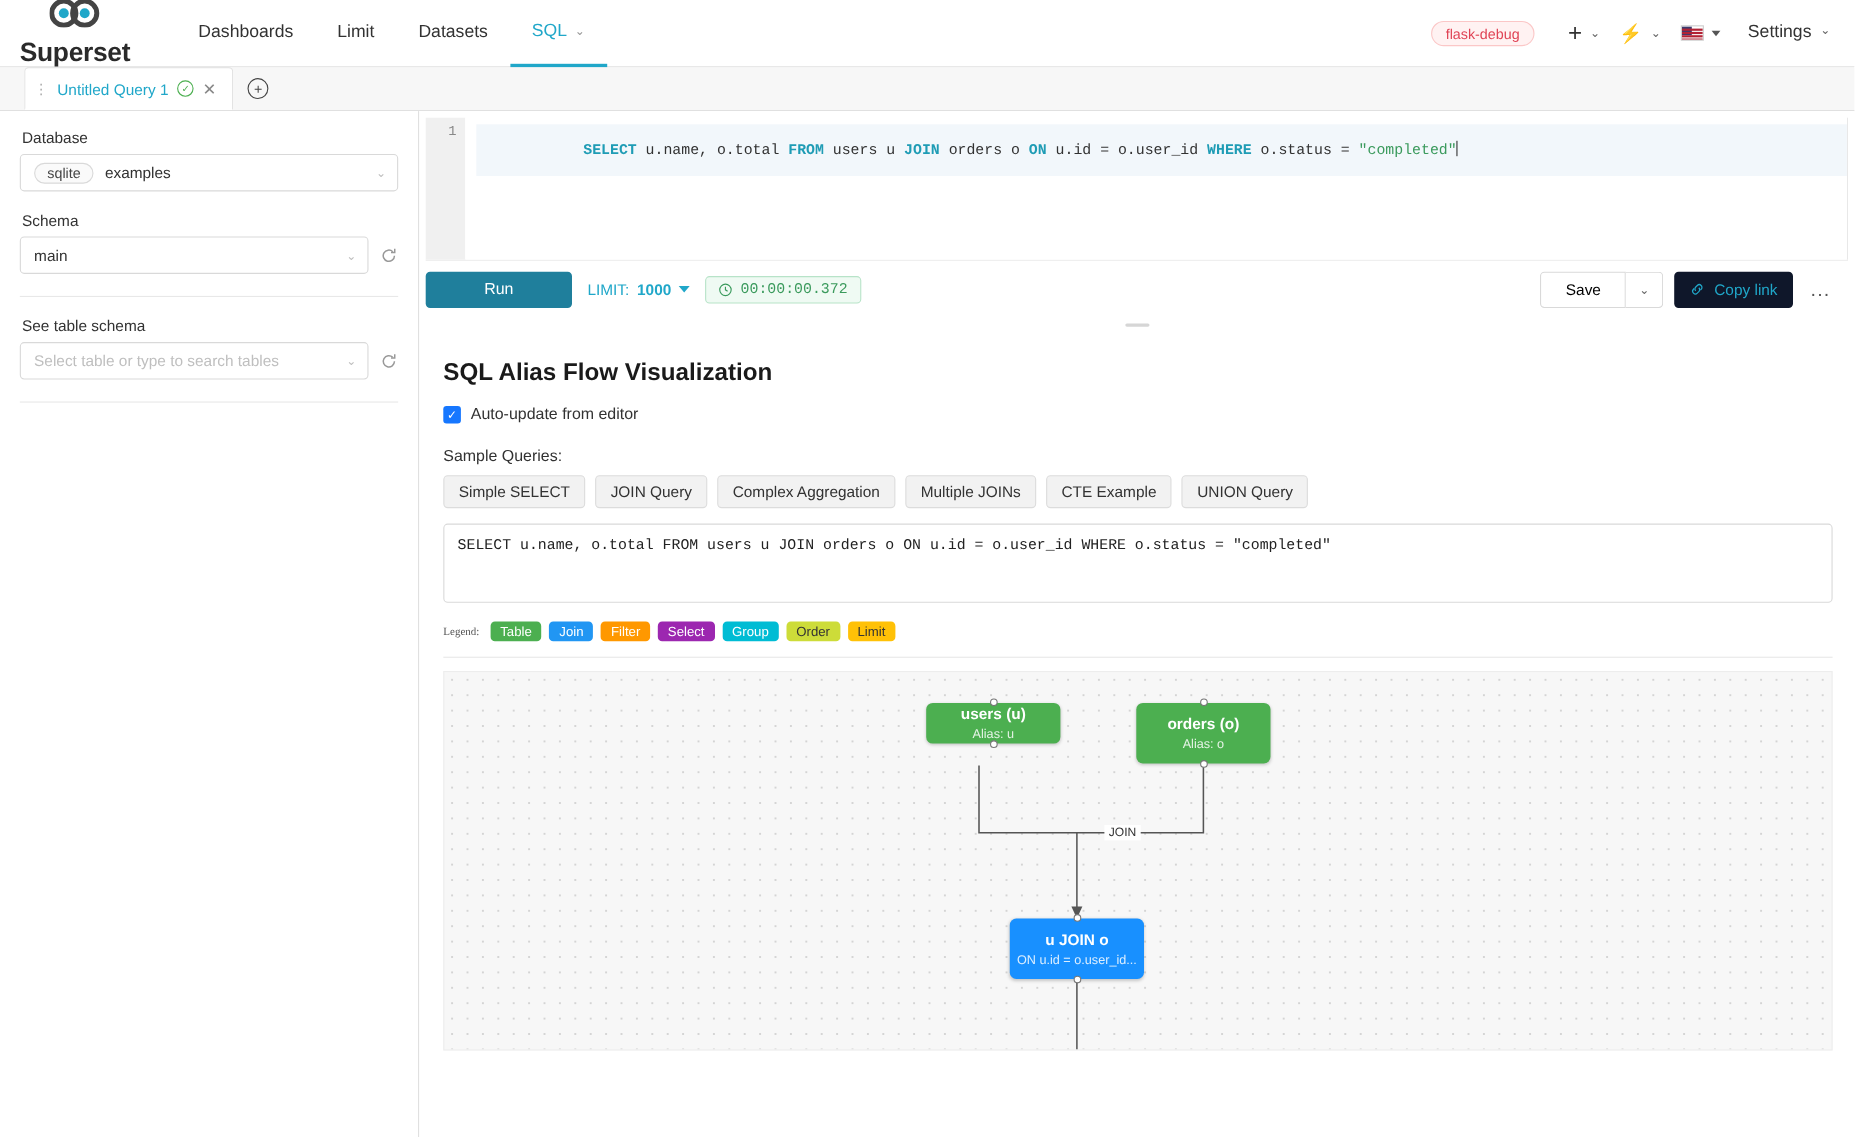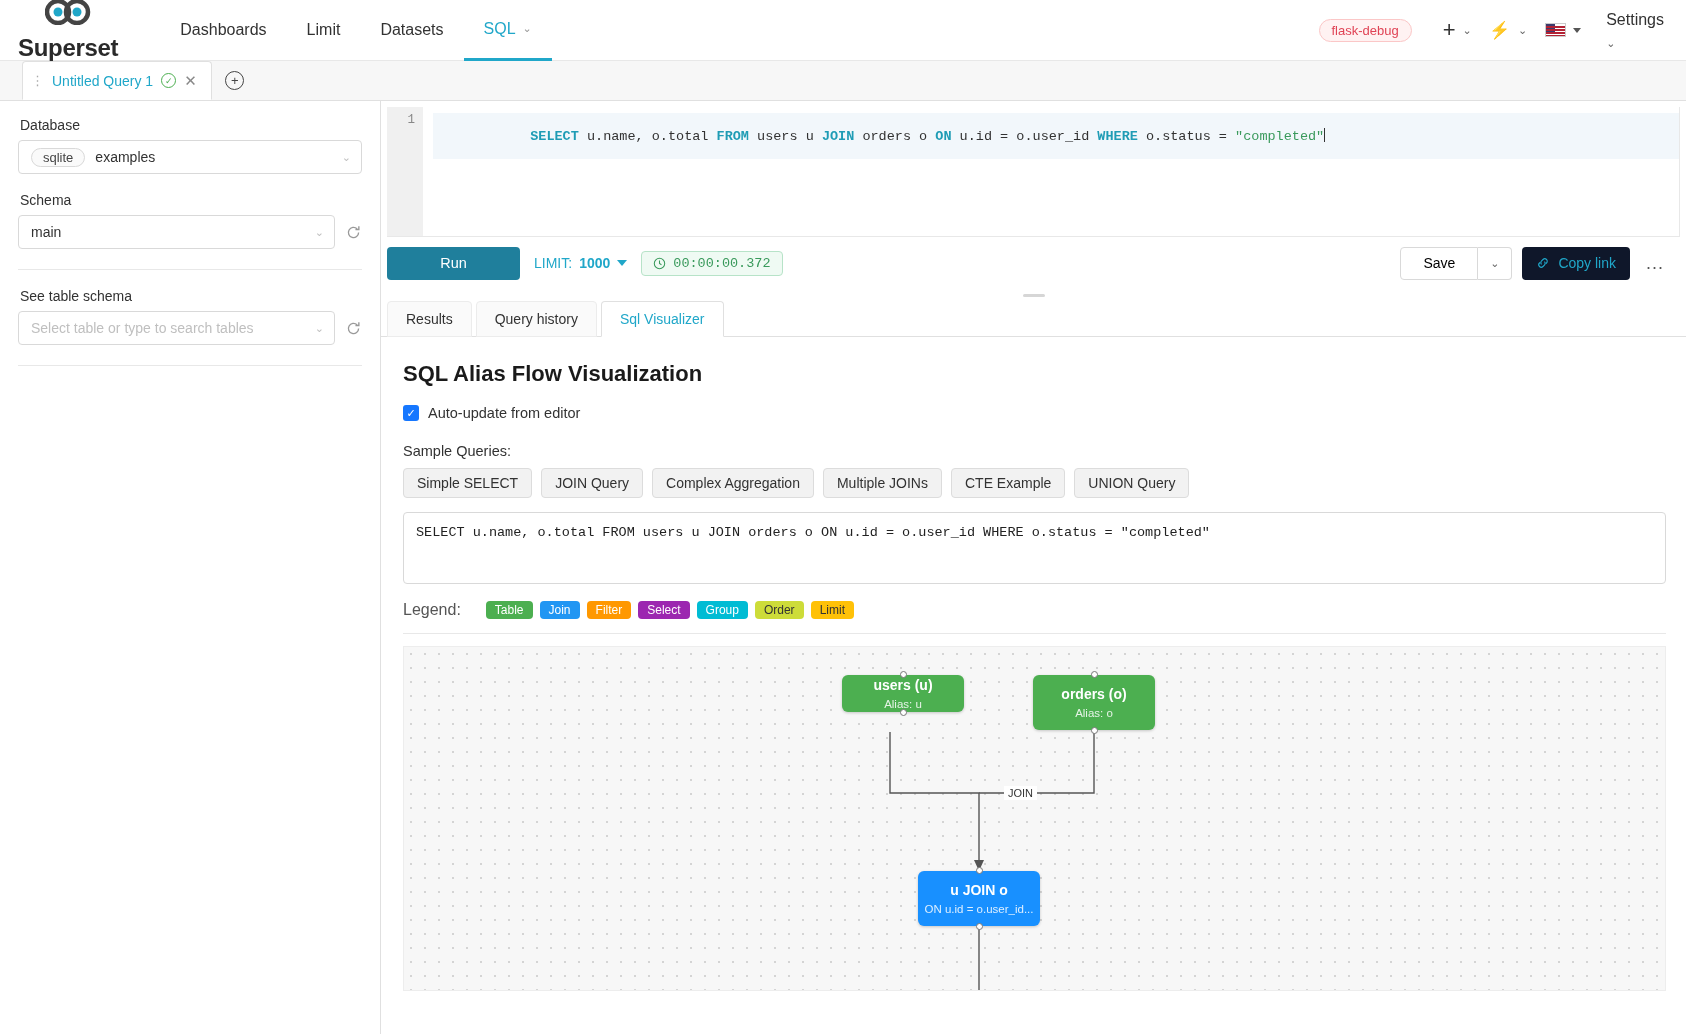--- a/index.html
+++ b/index.html
@@ -33,21 +33,21 @@
     border-radius:20px; font-size:13px; padding:3px 12px; margin-right:22px;
   }
   .icon-btn { display:flex; align-items:center; gap:7px; padding:0 9px; cursor:pointer; color:#323232; }
   .icon-plus { font-size:22px; line-height:1; font-weight:300; }
   .icon-caret { font-size:11px; color:#666; }
   .bolt { font-size:17px; }
   .flag { width:21px; height:14px; display:inline-block; position:relative; overflow:hidden; border:1px solid #ccc;}
   .flag i { position:absolute; left:0; right:0; height:1.6px; background:#b22234; }
   .flag b { position:absolute; left:0; top:0; width:9px; height:8px; background:#3c3b6e; }
   .tri-down { width:0;height:0;border-left:4px solid transparent;border-right:4px solid transparent;border-top:5px solid #555; }
-  .settings { font-size:16px; padding-left:16px; display:flex; gap:8px; cursor:pointer;flex-direction:column; }
+  .settings { font-size:16px; padding-left:16px; display:flex; gap:8px; cursor:pointer; }
 
   
   .tabstrip { height:40px; background:#f7f7f7; border-bottom:1px solid #e0e0e0; display:flex; align-items:flex-end; }
   .qtab {
     background:#fff; border:1px solid #e0e0e0; border-bottom:1px solid #fff;
     height:39px; display:flex; align-items:center; gap:8px;
     padding:0 14px 0 8px; margin-left:22px; border-radius:4px 4px 0 0;
   }
   .dots { color:#aaa; font-size:13px; letter-spacing:0; line-height:1;}
   .qtab-label { color:#20a7c9; font-size:14px; }
@@ -136,21 +136,21 @@
   .sample-btn {
     background:#f2f2f2; border:1px solid #dcdcdc; border-radius:4px;
     font-size:14px; padding:6px 13px; cursor:pointer; color:#323232;
   }
   .sql-textarea {
     width:100%; height:72px; border:1px solid #d9d9d9; border-radius:4px;
     font-family:"Liberation Mono", monospace; font-size:13.5px; color:#222;
     padding:10px 12px; resize:none; outline:none; line-height:1.5;
   }
   .legend-row { display:flex; align-items:center; gap:7px; margin:14px 0 12px 0; padding-bottom:14px; border-bottom:1px solid #e8e8e8;}
-  .legend-label { font-size:16px; color:#555; margin-right:18px; }
+  .legend-label { font-size:10px; color:#555; margin-right:3px;font-family:Liberation Serif, serif; }
   .chip { color:#fff; font-size:12px; border-radius:4px; padding:2px 9px; font-weight:500; }
 
   .canvas {
     position:relative; height:345px; background:#f7f7f7;
     background-image:radial-gradient(#d4d4d4 1px, transparent 1px);
     background-size:14px 14px; border:1px solid #ededed;
     overflow:hidden;
   }
   .node {
     position:absolute; border-radius:6px; color:#fff; text-align:center;
@@ -318,25 +318,20 @@
           <span>Copy link</span>
         </button>
         <span class="ellipsis">...</span>
       </div>
     </div>
 
     <div class="drag-handle">
         <span></span>
       </div>
 
-    <div class="res-tabs">
-      <div class="res-tab">Results</div>
-      <div class="res-tab">Query history</div>
-      <div class="res-tab active">Sql Visualizer</div>
-    </div>
 
     <div class="viz">
       <h2 class="viz-title">SQL Alias Flow Visualization</h2>
 
       <div class="chk-row">
         <span class="chk">✓</span>
         <span class="chk-label">Auto-update from editor</span>
       </div>
 
       <div class="samples-label">Sample Queries:</div>

